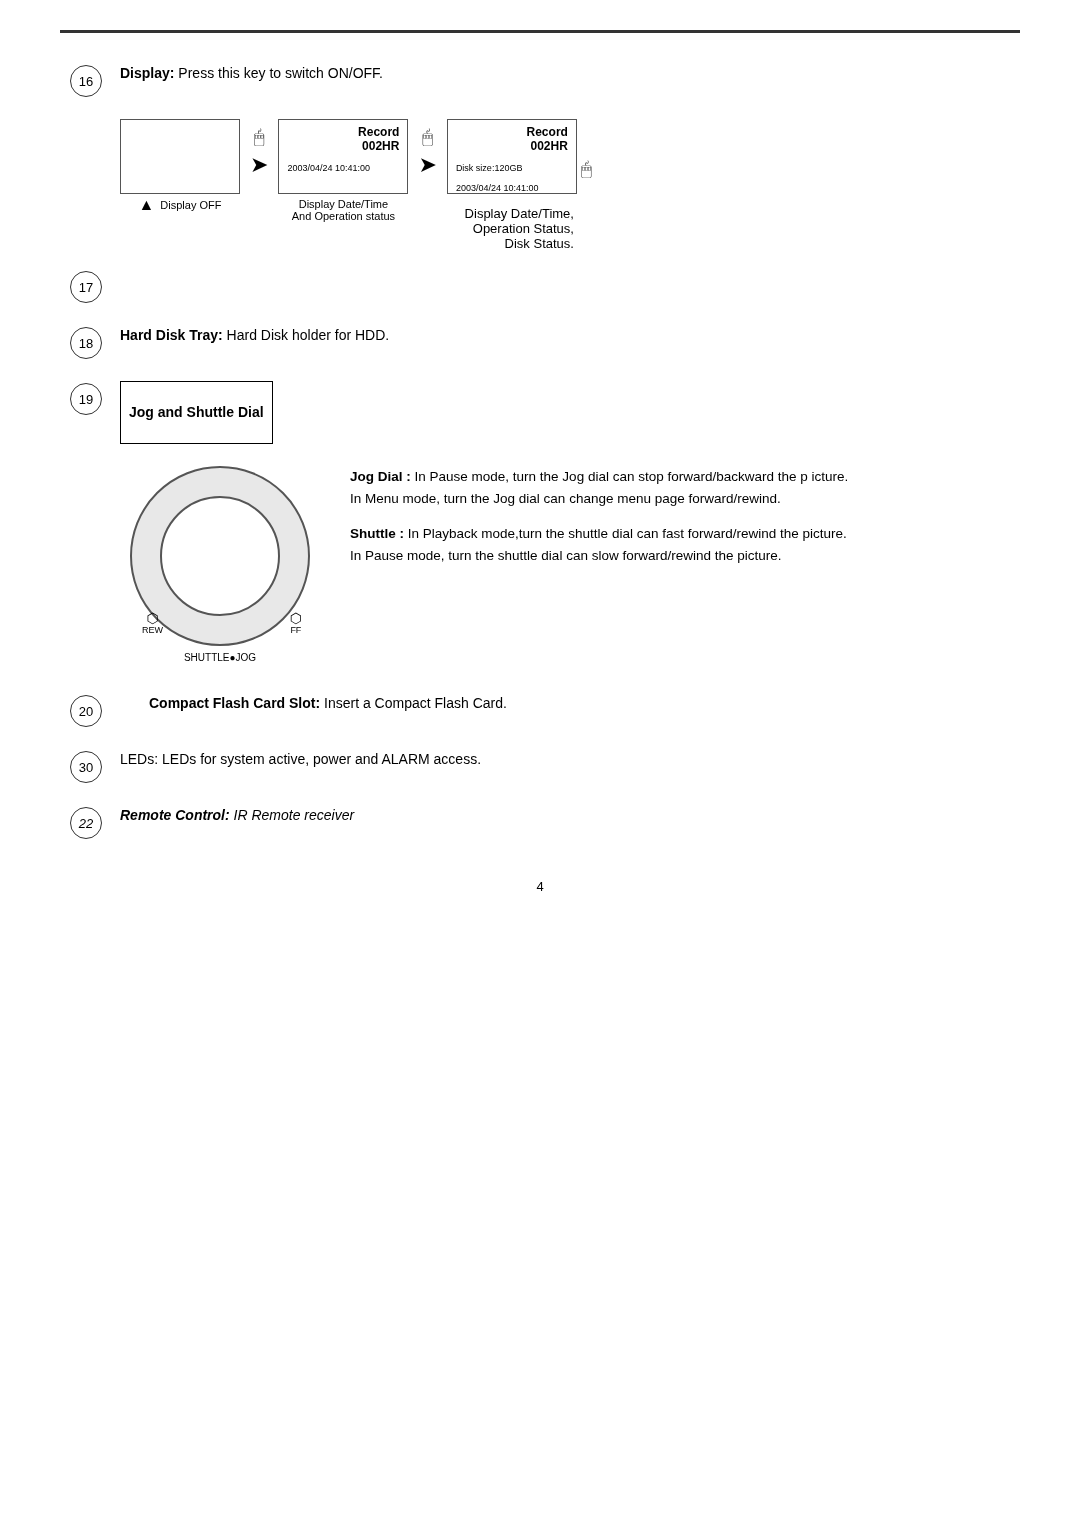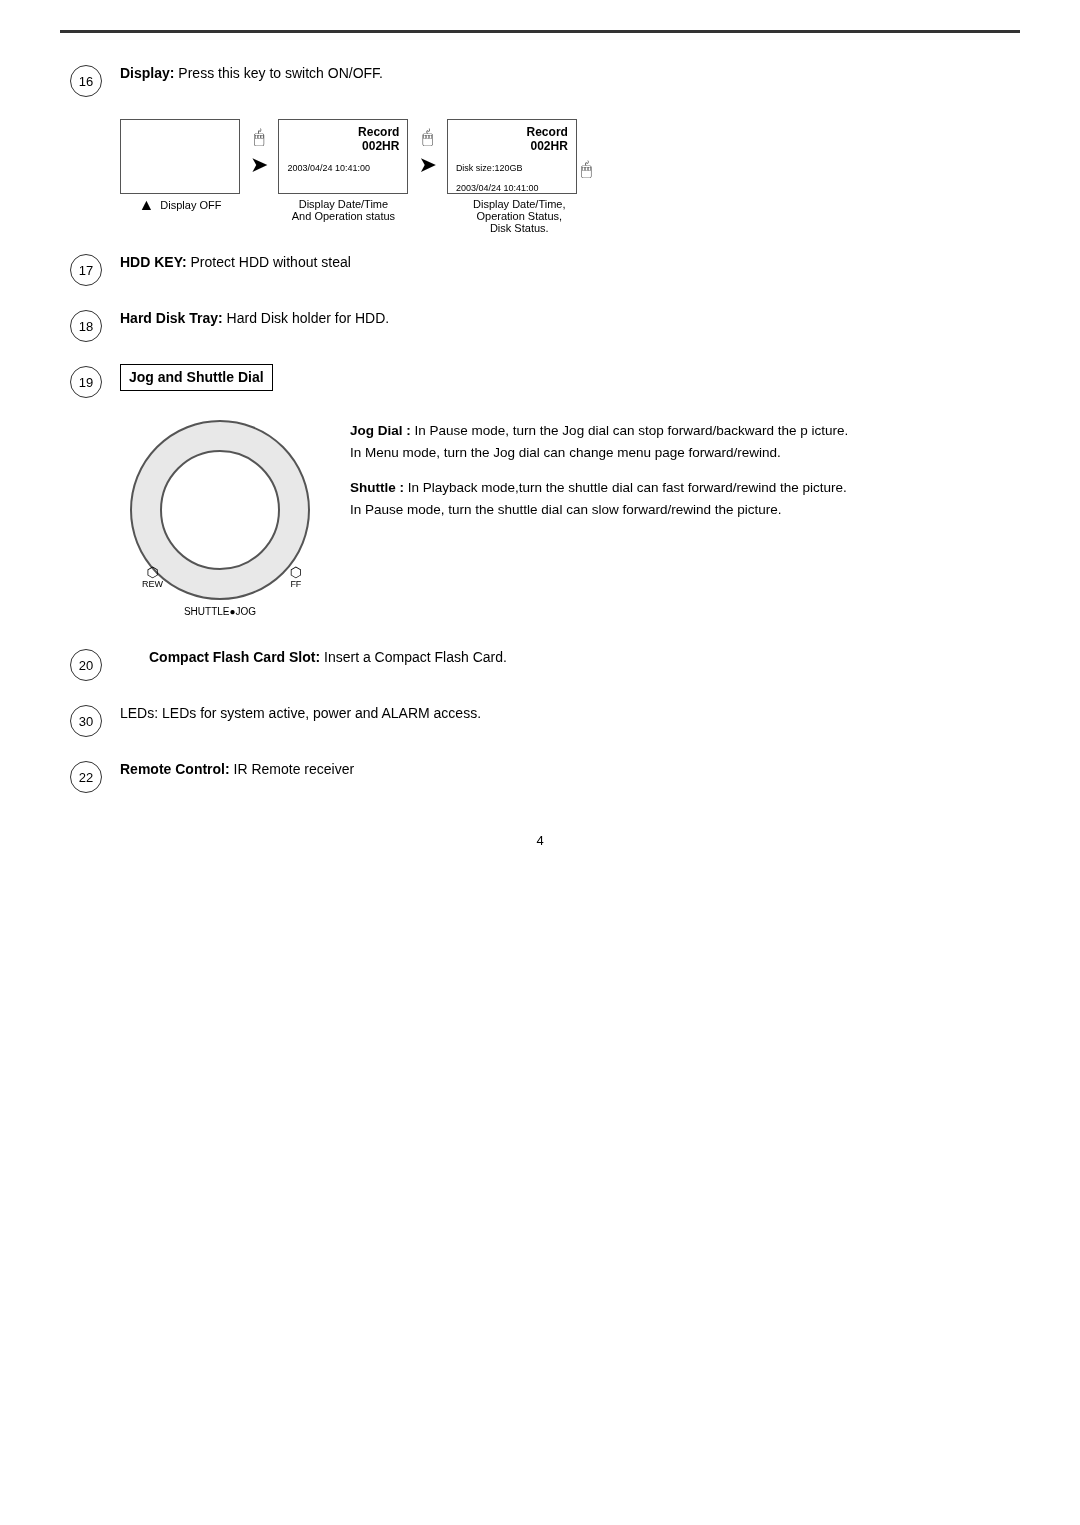--- a/index.html
+++ b/index.html
@@ -140,21 +140,21 @@
       line-height: 1.6;
     }
     .jog-text p {
       margin-bottom: 14px;
     }
     .bold-term { font-weight: bold; }
     
     .highlight-box {
       display: inline-block;
       border: 1.5px solid #000;
-      padding: 2px 8px;
+      padding: 20px 8px;
       font-weight: bold;
     }
     
     .page-num {
       text-align: center;
       margin-top: 40px;
       font-size: 13px;
       padding-bottom: 30px;
     }
     .diag-display-off-wrap {
@@ -219,33 +219,30 @@
     <div class="diag-box-wrap">
       <div style="display:flex;align-items:flex-start;gap:4px;">
         <div class="diag-record-box">
           <div class="diag-record-title">Record</div>
           <div class="diag-record-title" style="font-weight:bold;text-align:right;">002HR</div>
           <div class="diag-record-date">Disk size:120GB</div>
           <div class="diag-record-date">2003/04/24 10:41:00</div>
         </div>
         <span style="font-size:18px;margin-top:40px;">🖱</span>
       </div>
-      <div style="font-size:11px;margin-top:4px;text-align:center;">
+      <div style="font-size:13px;margin-top:12px;text-align:right;">
         <span>Display Date/Time,</span><br>
         <span>Operation Status,</span><br>
         <span>Disk Status.</span>
       </div>
     </div>
   </div>
 
   <div class="item-row" style="margin-top:10px;">
     <span class="item-num">17</span>
-    <div class="item-text">
-      <span style="font-weight:bold;">HDD KEY:</span><span> Protect HDD without steal</span>
-    </div>
   </div>
 
   <div class="item-row">
     <span class="item-num">18</span>
     <div class="item-text">
       <span style="font-weight:bold;">Hard Disk Tray:</span><span> Hard Disk holder for HDD.</span>
     </div>
   </div>
 
   <div class="item-row">
@@ -290,21 +287,21 @@
     </div>
   </div>
 
   <div class="item-row" style="margin-top:10px;">
     <span class="item-num">30</span>
     <div class="item-text">
       <span style="font-weight:normal;">LEDs:</span><span> LEDs for system active, power and ALARM access.</span>
     </div>
   </div>
 
-  <div class="item-row" style="margin-top:10px;">
+  <div class="item-row" style="margin-top:10px;font-style:italic;">
     <span class="item-num">22</span>
     <div class="item-text">
       <span style="font-weight:bold;">Remote Control:</span><span> IR Remote receiver</span>
     </div>
   </div>
 
   <div class="page-num">4</div>
 </div>
 
 </body></html>

